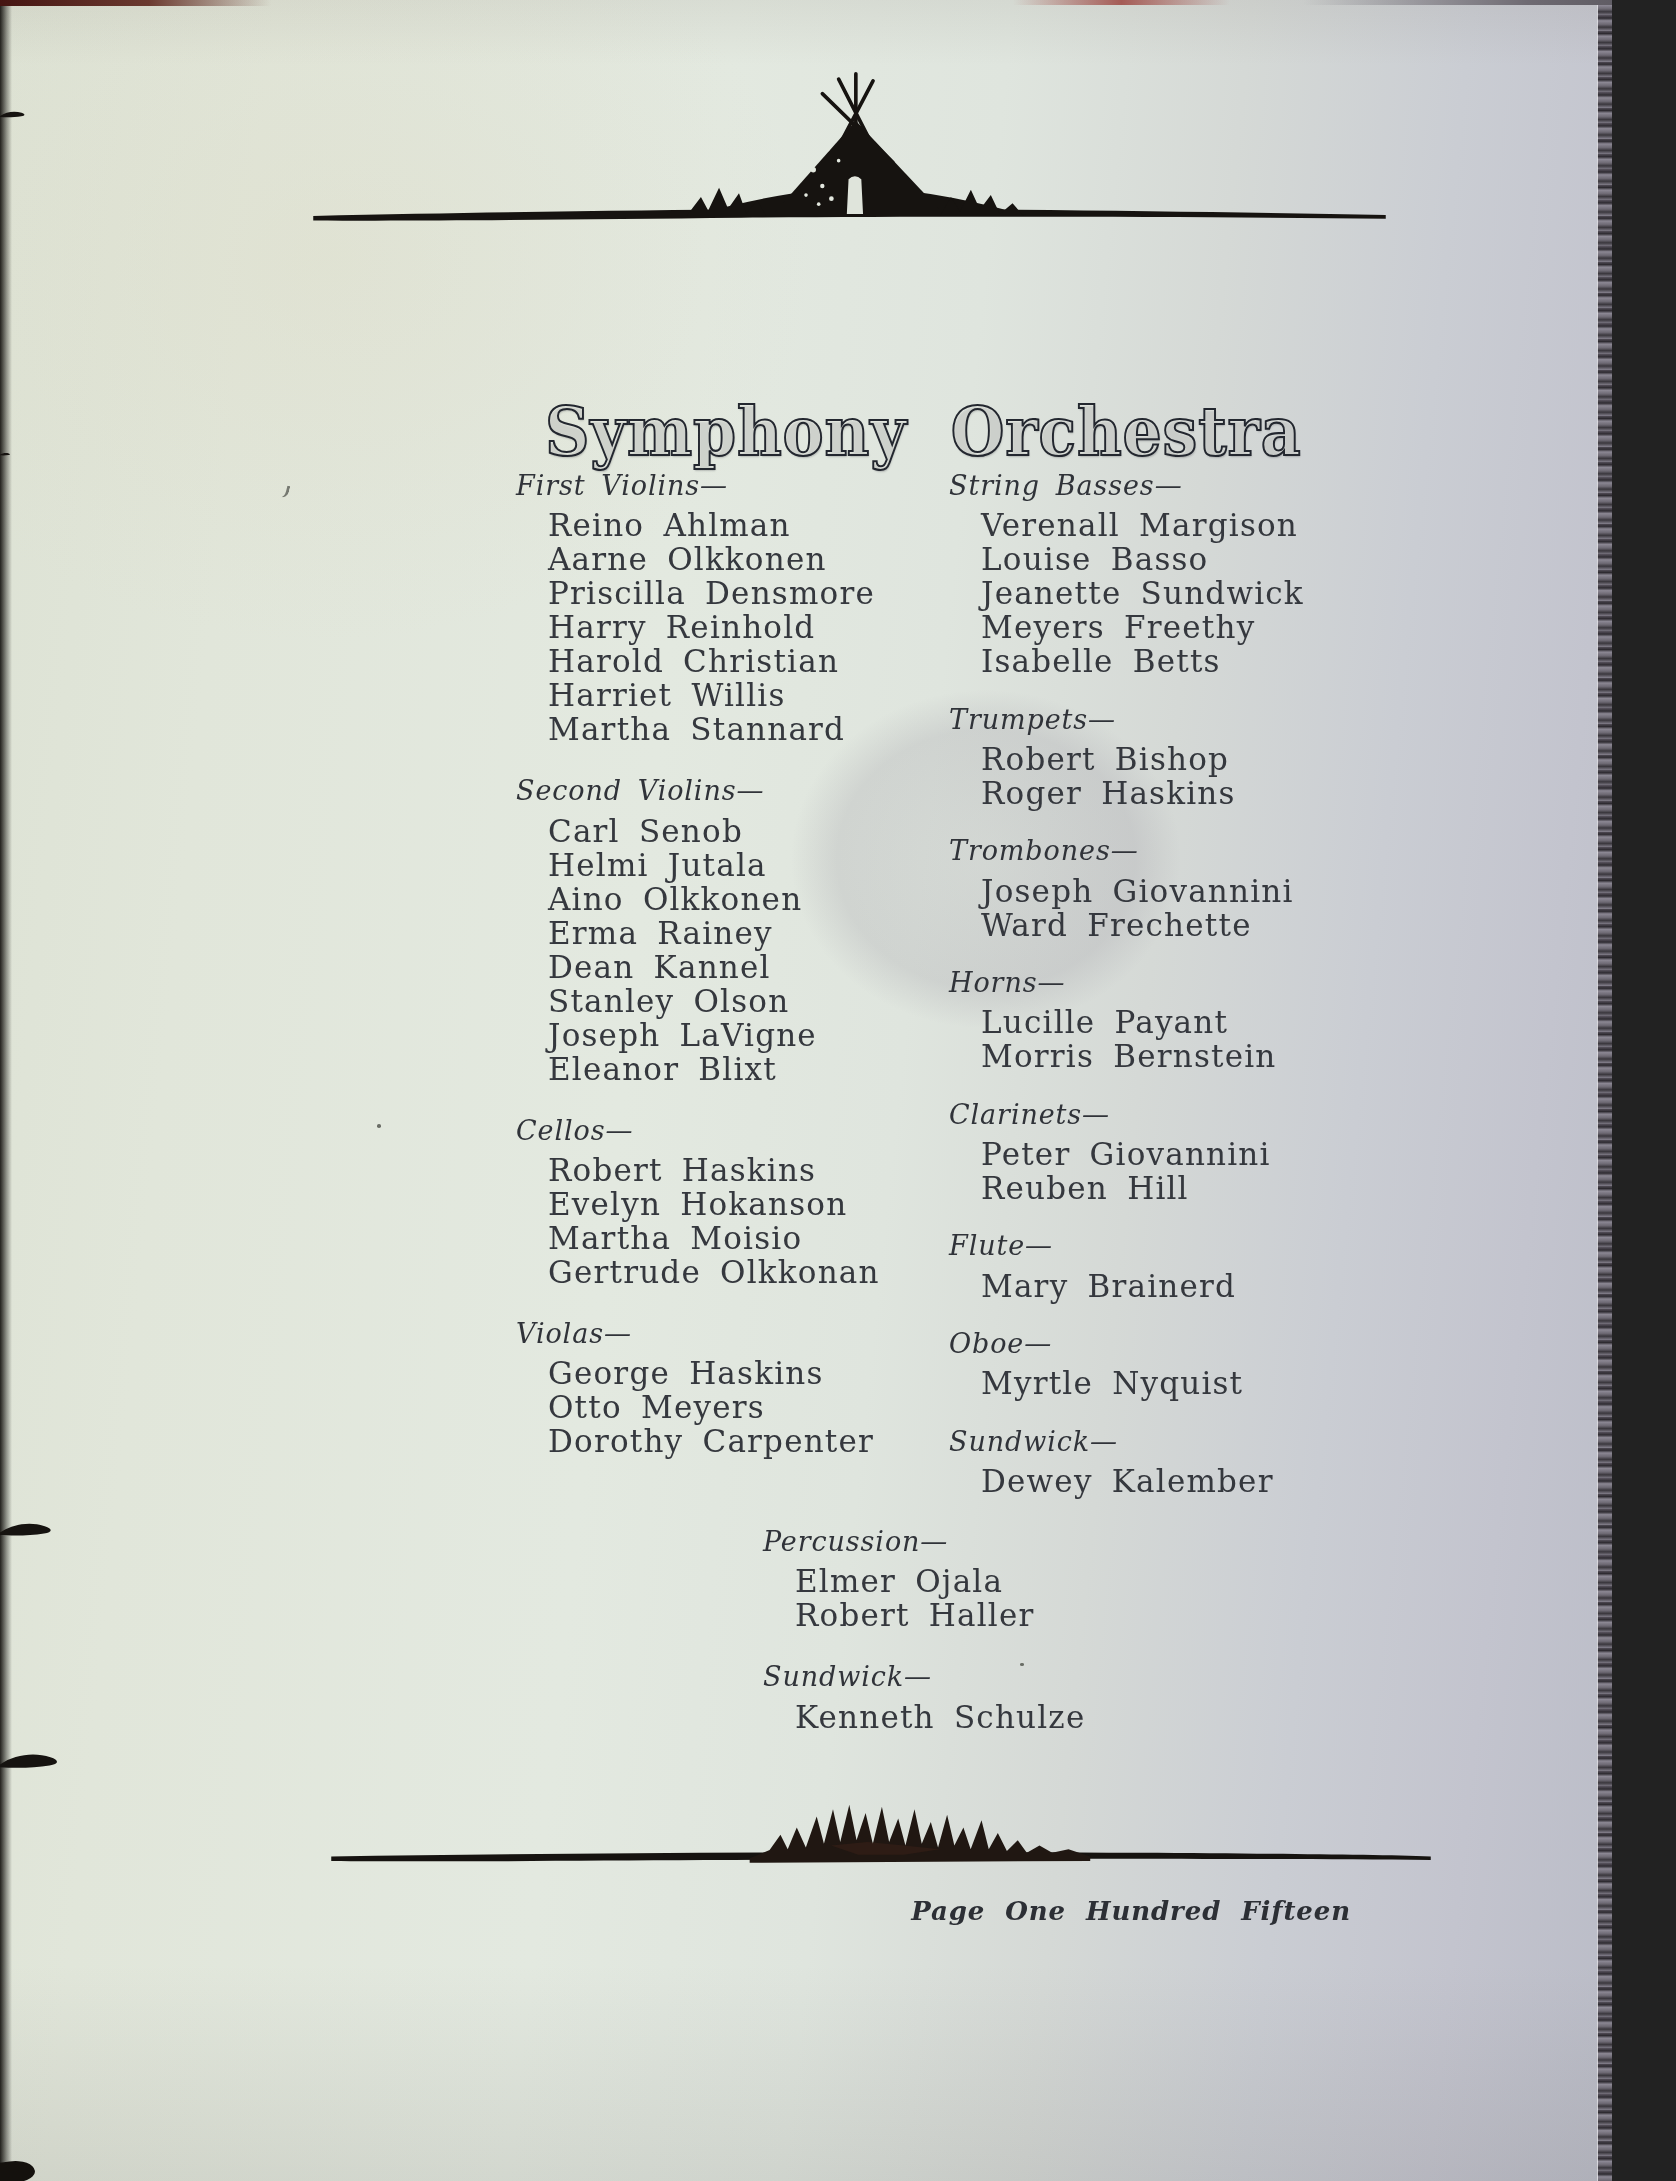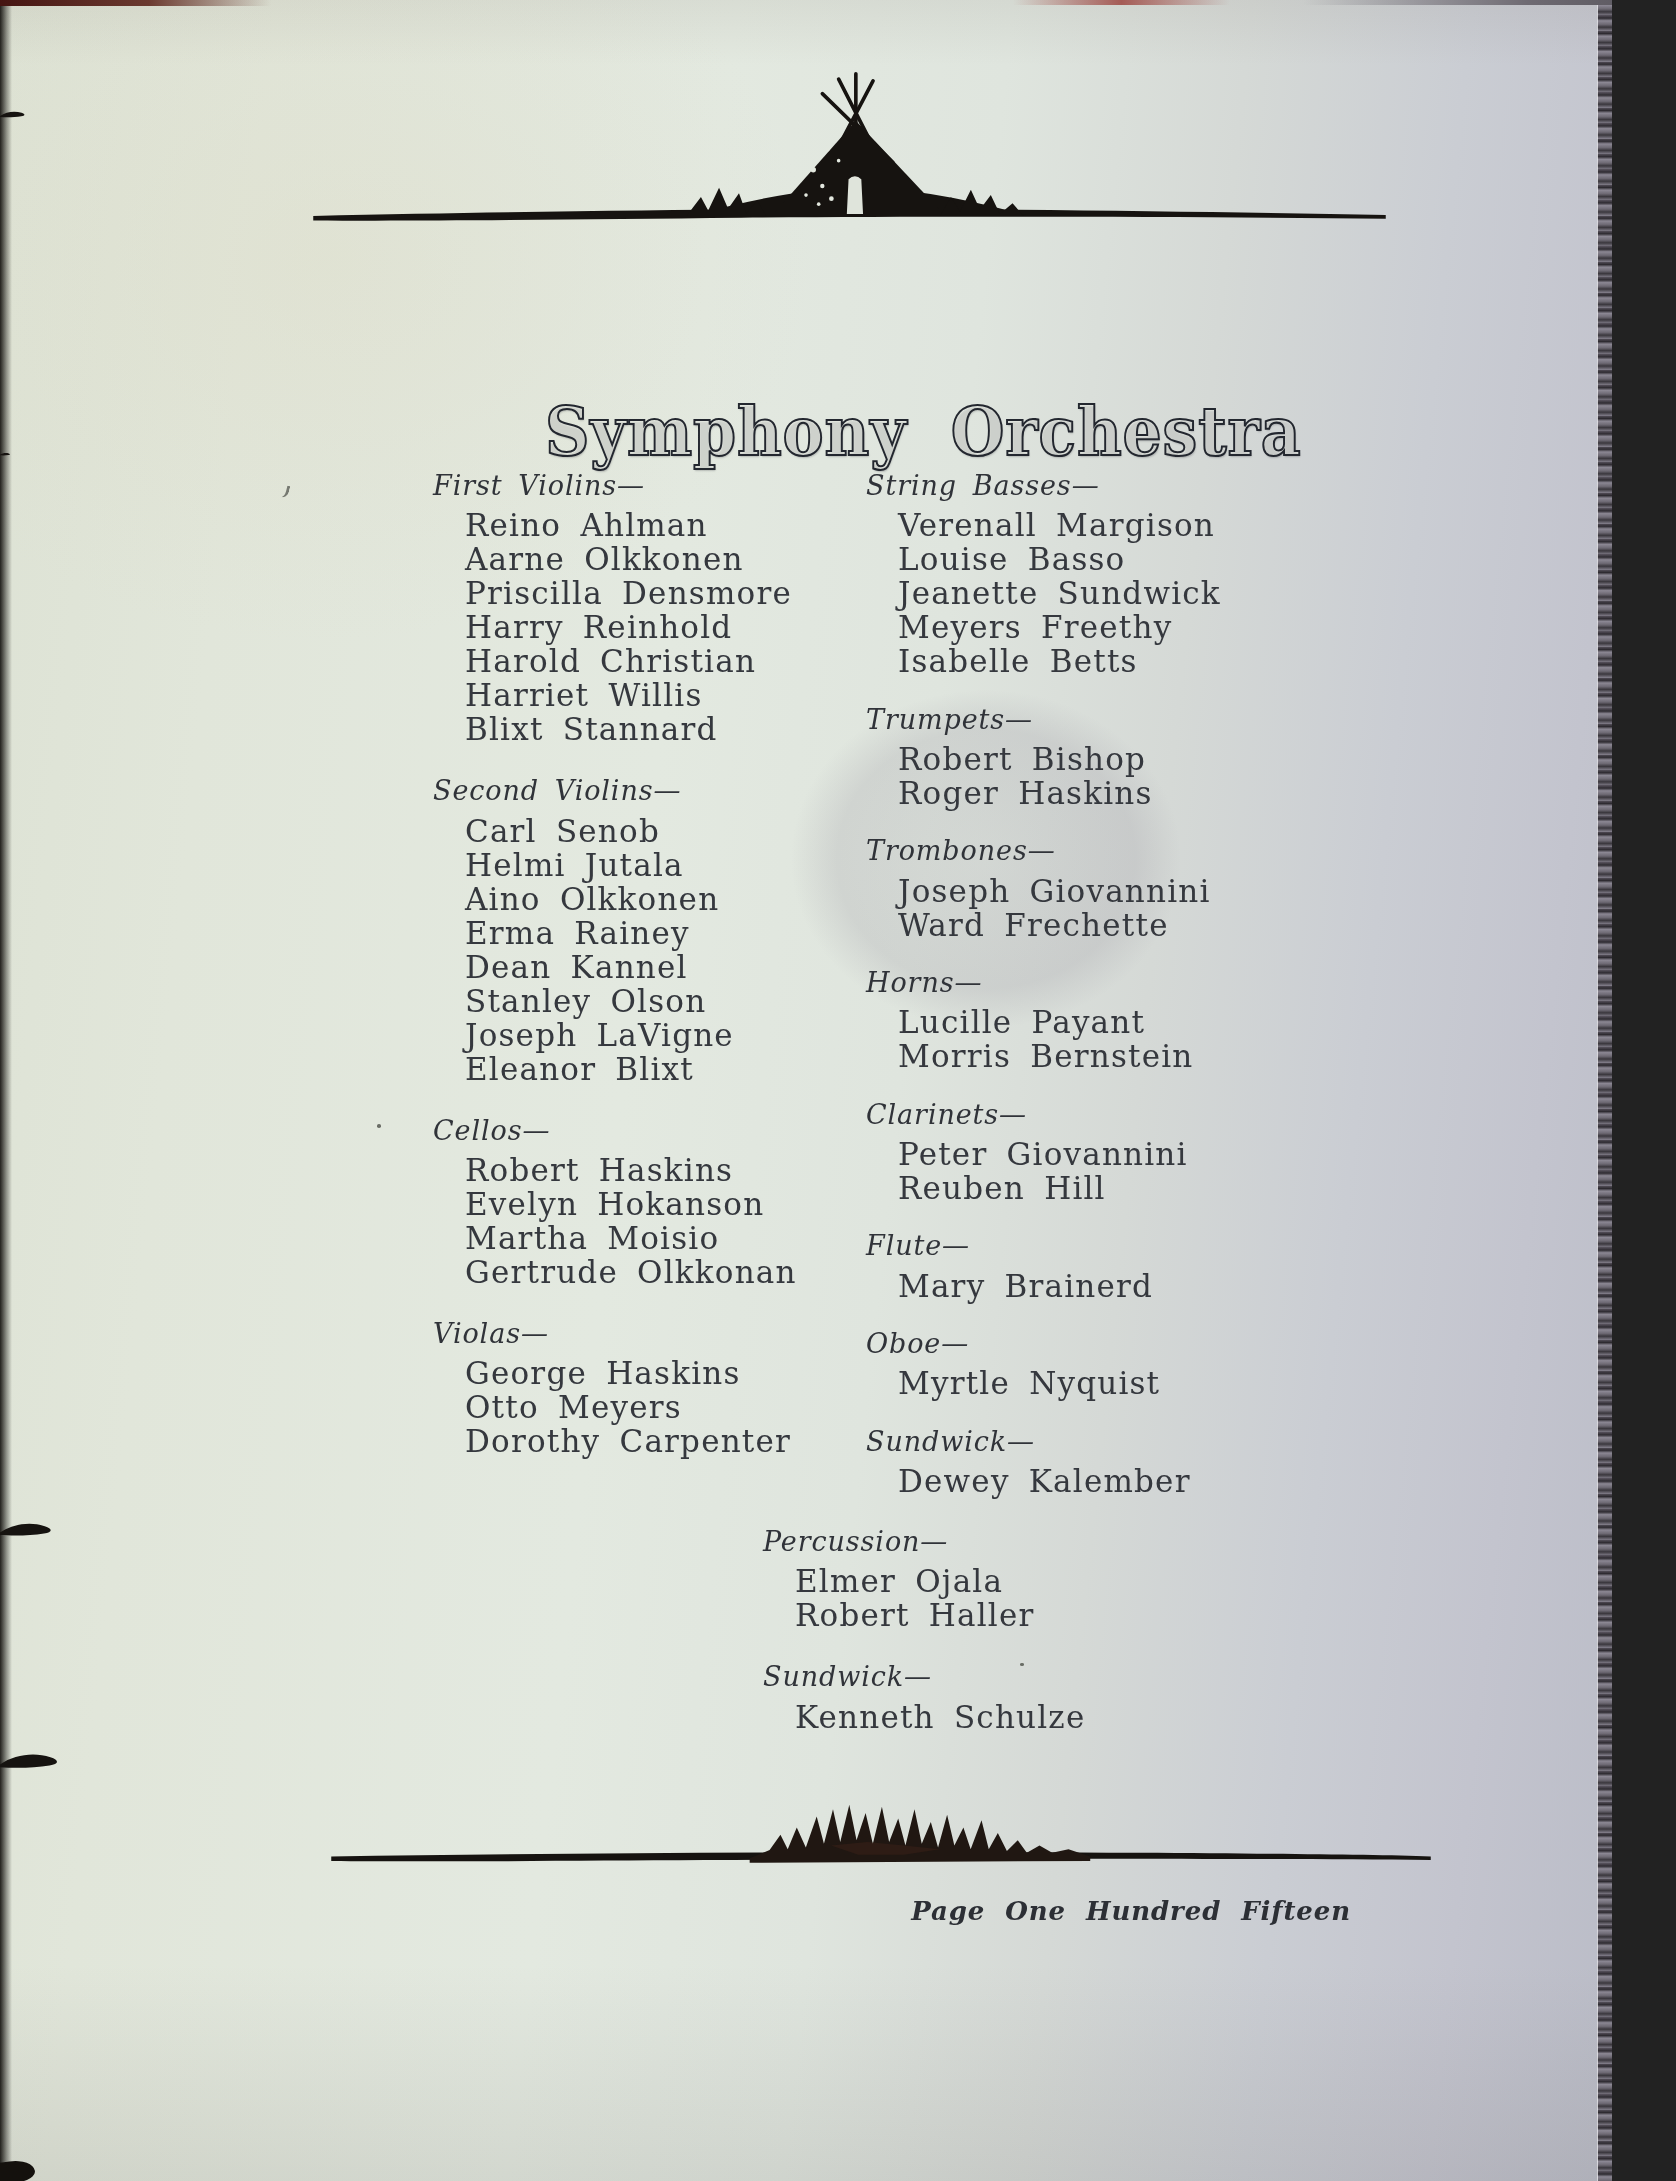--- a/index.html
+++ b/index.html
@@ -41,21 +41,21 @@
     position:absolute;left:545px;top:351px;
     font-size:67px;line-height:72px;letter-spacing:0.9px;word-spacing:23.5px;
     transform:scaleX(0.92);transform-origin:left top;
     white-space:nowrap;
     color:#262b33;
     text-shadow:0.9px 1.8px 1.8px rgba(50,50,60,0.25);
   }
   @supports (-webkit-text-stroke: 2px black){
     .title{color:rgba(235,238,231,0.45);-webkit-text-stroke:2.1px #23272f;}
   }
-  .columns{position:absolute;left:433px;top:469px;width:859px;display:flex;justify-content:flex-start;gap:44px;}
+  .columns{position:absolute;left:460px;top:469px;width:859px;display:flex;justify-content:center;gap:44px;}
   .col-left{width:389px;}
   .col-right{width:314px;}
   .section{margin:0 0 28px 0;}
   .col-right .section{margin-bottom:24.4px;}
   .heading{
     font-style:italic;font-weight:normal;margin:0 0 6.3px 0;
     font-size:27px;line-height:33px;letter-spacing:0.9px;word-spacing:6.3px;
     color:#303339;white-space:nowrap;
   }
   .member{
@@ -147,21 +147,21 @@
               <div class="member">Aarne Olkkonen</div>
 
               <div class="member">Priscilla Densmore</div>
 
               <div class="member">Harry Reinhold</div>
 
               <div class="member">Harold Christian</div>
 
               <div class="member">Harriet Willis</div>
 
-              <div class="member">Blixt Stannard</div>
+              <div class="member">Martha Stannard</div>
             </div>
         </section>
 
         <section class="section">
           <h3 class="heading">Second Violins—</h3>
           <div class="members">
 
               <div class="member">Carl Senob</div>
 
               <div class="member">Helmi Jutala</div>

